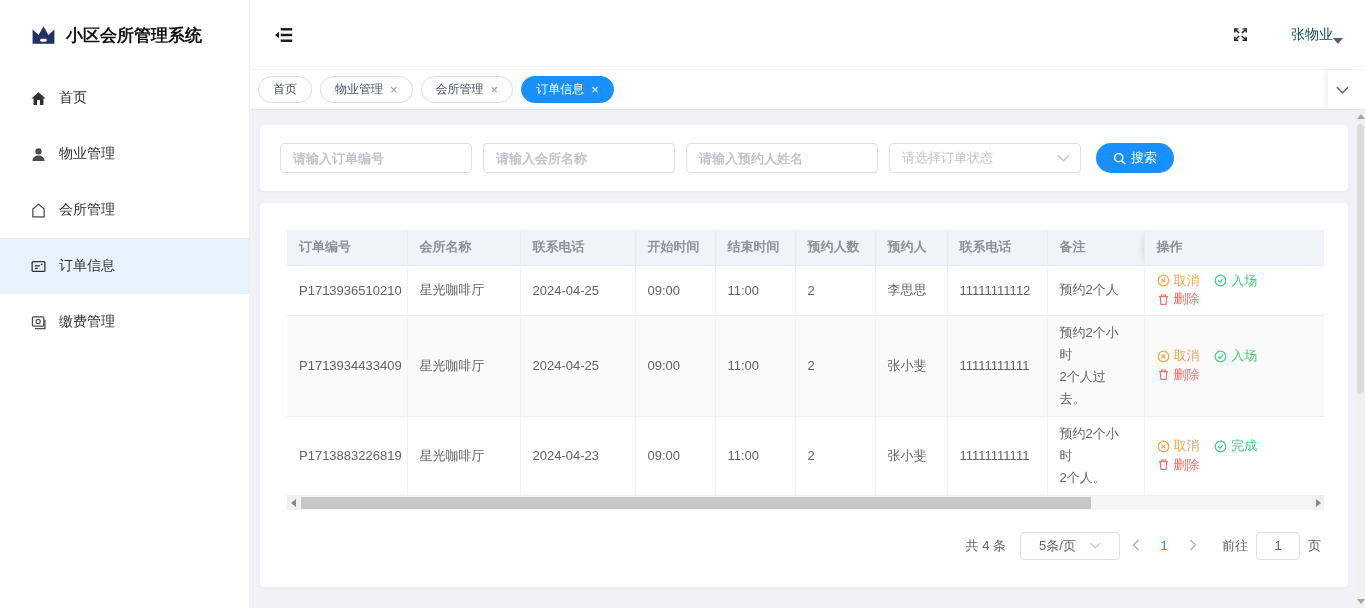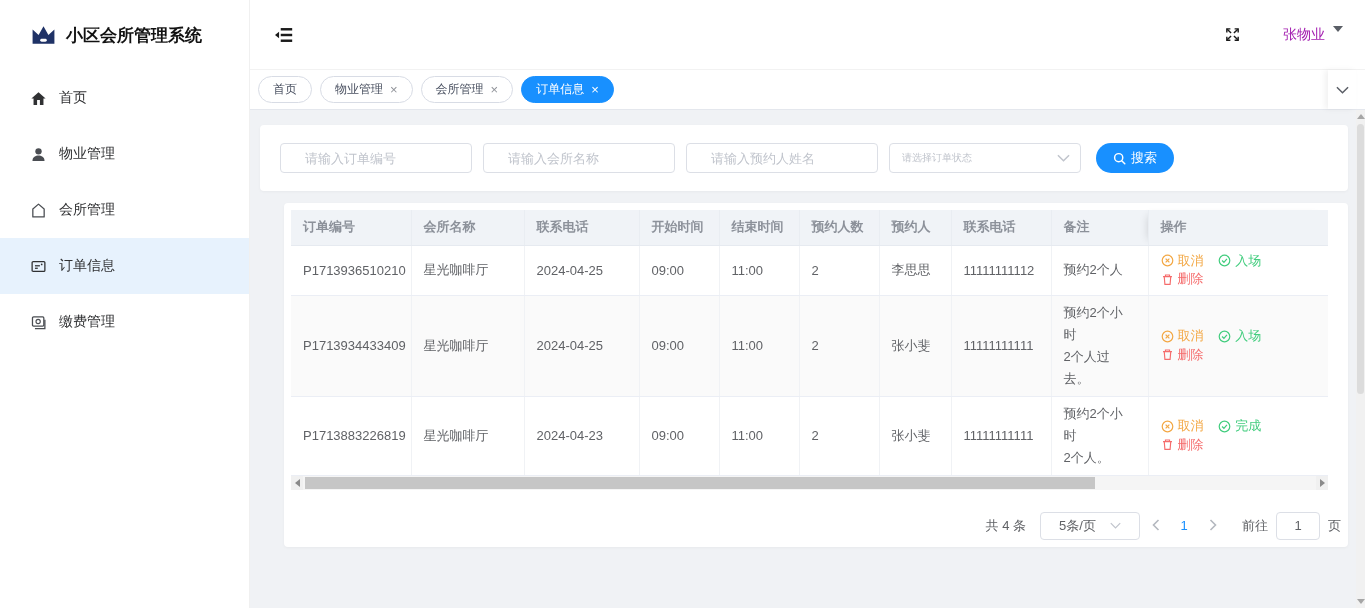--- a/index.html
+++ b/index.html
@@ -12,42 +12,42 @@
   .logo { height:70px; display:flex; align-items:center; padding-left:30px; gap:9px; }
   .logo-title { font-size:17px; font-weight:bold; color:#111; }
   .menu-item { height:56px; display:flex; align-items:center; padding-left:30px; gap:12px; font-size:14px; color:#303133; cursor:pointer; }
   .menu-item.active { background:#e7f2fd; }
   .menu-item svg { flex:0 0 auto; }
 
   
   .main { flex:1; display:flex; flex-direction:column; height:100%; min-width:0; }
   .topbar { height:70px; background:#fff; display:flex; align-items:center; padding:0 22px 0 24px; border-bottom:1px solid #f2f2f2; }
   .topbar-right { margin-left:auto; display:flex; align-items:center; gap:42px; }
-  .userbox { display:flex; align-items:flex-start; gap:8px; font-size:14px; color:#a21caf; cursor:pointer; }
+  .userbox { display:flex; align-items:flex-end; gap:0; font-size:14px; color:#0c4a6e; cursor:pointer; }
   .caret-down { width:0; height:0; border-left:5px solid transparent; border-right:5px solid transparent; border-top:6px solid #5a5e66; }
 
   
   .tabbar { height:40px; background:#fff; border-bottom:1px solid #e4e7ed; display:flex; align-items:center; padding-left:8px; gap:8px; position:relative; }
   .tag { display:inline-flex; align-items:center; height:27px; padding:0 14px; border:1px solid #d8dce5; border-radius:14px; background:#fff; font-size:12px; color:#495060; gap:7px; cursor:pointer; }
   .tag .tag-close { font-size:13px; color:#909399; line-height:1; cursor:pointer; }
   .tag.active { background:#1890ff; border-color:#1890ff; color:#fff; }
   .tag.active .tag-close { color:#fff; }
   .tab-more { position:absolute; right:9px; top:0; width:28px; height:39px; background:#fff; display:flex; align-items:center; justify-content:center; box-shadow:-3px 0 6px rgba(0,0,0,0.06); cursor:pointer; }
 
   
   .content { flex:1; background:#f0f2f5; padding:15px 17px 0 10px; overflow:hidden; }
   .card { background:#fff; border-radius:4px; box-shadow:0 1px 3px rgba(0,0,0,0.04); }
   .search-card { padding:18px 20px; display:flex; align-items:center; gap:11px; margin-bottom:12px; }
-  .search-input { width:192px; height:30px; border:1px solid #dcdfe6; border-radius:4px; padding:0 24px; font-size:13px; color:#606266; outline:none; font-family:inherit; }
+  .search-input { width:192px; height:30px; border:1px solid #dcdfe6; border-radius:4px; padding:0 12px; font-size:13px; color:#606266; outline:none; font-family:inherit;font-weight:bold; }
   .search-input::placeholder { color:#c0c4cc; }
-  .select-box { width:192px; height:30px; border:1px solid #dcdfe6; border-radius:4px; padding:0 10px 0 12px; font-size:10px; color:#c0c4cc; display:flex; align-items:center; justify-content:space-between; cursor:pointer; background:#fff; }
+  .select-box { width:192px; height:30px; border:1px solid #dcdfe6; border-radius:4px; padding:0 10px 0 12px; font-size:13px; color:#c0c4cc; display:flex; align-items:center; justify-content:space-between; cursor:pointer; background:#fff; }
   .search-btn { margin-left:4px; height:30px; padding:0 17px; border:none; border-radius:15px; background:#1890ff; color:#fff; font-size:13px; display:inline-flex; align-items:center; gap:5px; cursor:pointer; font-family:inherit; }
 
   
-  .table-card { padding:7px;margin-left:24px; }
+  .table-card { padding:27px; }
   table { border-collapse:collapse; table-layout:fixed; width:1037px; font-size:13px; }
   th { background:#f0f3f7; color:#8c919a; font-weight:bold; text-align:left; height:35px; padding:0 12px; border-bottom:1px solid #e6eaf0; border-right:1px solid #e9edf2; }
   td { color:#606266; text-align:left; padding:6px 12px; border-bottom:1px solid #ebeef5; border-right:1px solid #f0f2f5; background:#fff; overflow:hidden; }
   th:last-child, td:last-child { border-right:none; }
   tr.striped td { background:#fafafa; }
   .row-h1 td { height:42px; } .row-h2 td { height:58px; } .row-h3 td { height:60px; }
   .cell-remark { white-space:pre-line; line-height:22px; }
   .col-op-cell { box-shadow:-6px 0 8px -6px rgba(0,0,0,0.15); }
   .op { display:inline-flex; align-items:center; gap:4px; margin-right:11px; cursor:pointer; white-space:nowrap; }
   .op:last-child { margin-right:0; }

